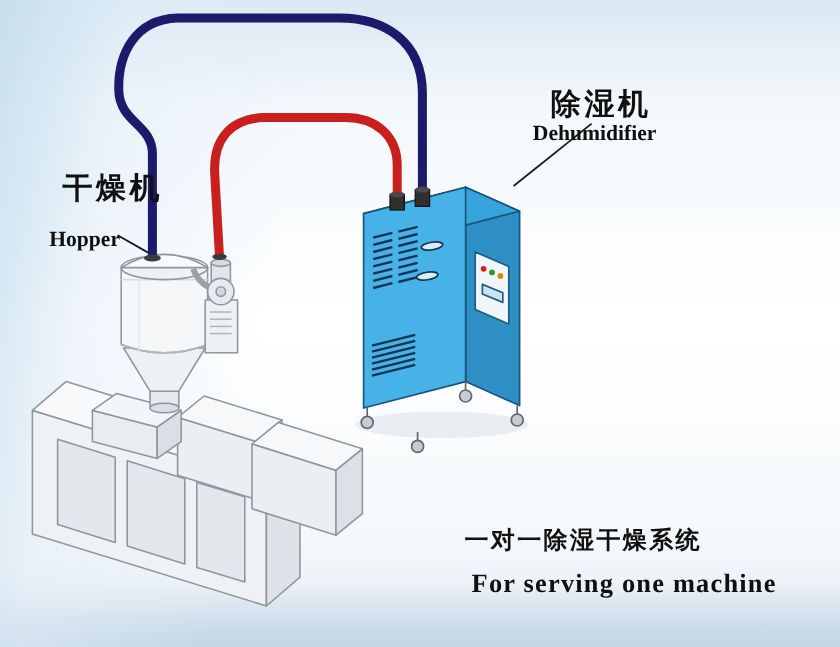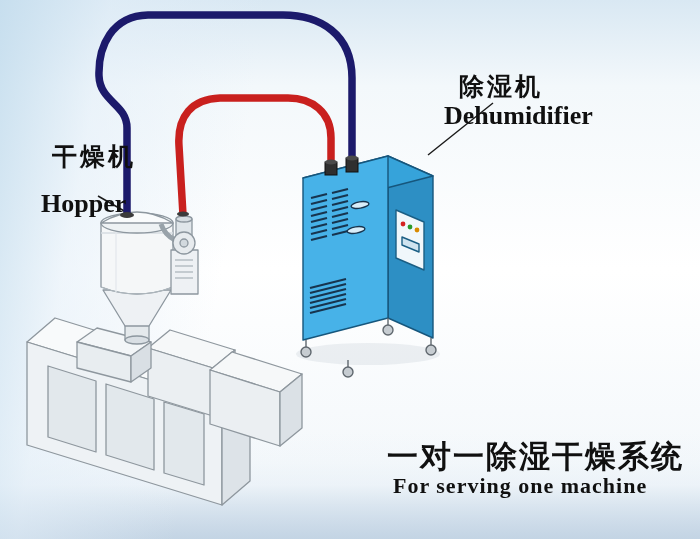--- a/index.html
+++ b/index.html
@@ -12,22 +12,22 @@
     background:
       linear-gradient(100deg, rgba(198,222,238,.95) 0%, rgba(226,238,248,.55) 14%, rgba(255,255,255,0) 34%),
       linear-gradient(0deg, #c3d4e4 0%, rgba(235,242,248,.4) 10%, rgba(255,255,255,0) 20%),
       linear-gradient(180deg, #d9e8f3 0%, #f3f8fb 16%, #ffffff 50%, #f4f8fb 86%, #dbe7f1 100%);
   }
   svg{position:absolute;left:0;top:0;}
   .label{position:absolute;color:#101010;line-height:1.05;white-space:nowrap;}
   .zh{font-family:"DejaVu Sans",sans-serif;font-weight:700;}
   .en{font-family:"Liberation Serif",serif;font-weight:700;}
   .zh-big{font-size:25px;letter-spacing:3px;}
-  .en-mid{font-size:26px;}
-  .zh-caption{font-size:31px;letter-spacing:2px;}
+  .en-mid{font-size:18px;}
+  .zh-caption{font-size:20px;letter-spacing:2px;}
   .en-caption{font-size:22px;letter-spacing:1px;text-align:right;}
 </style>
 </head>
 <body>
 
 <div id="canvas">
 
   <svg width="700" height="539" viewBox="0 0 700 539">
 
     <ellipse cx="368" cy="354" rx="72" ry="11" fill="rgba(100,120,140,0.10)"></ellipse>

